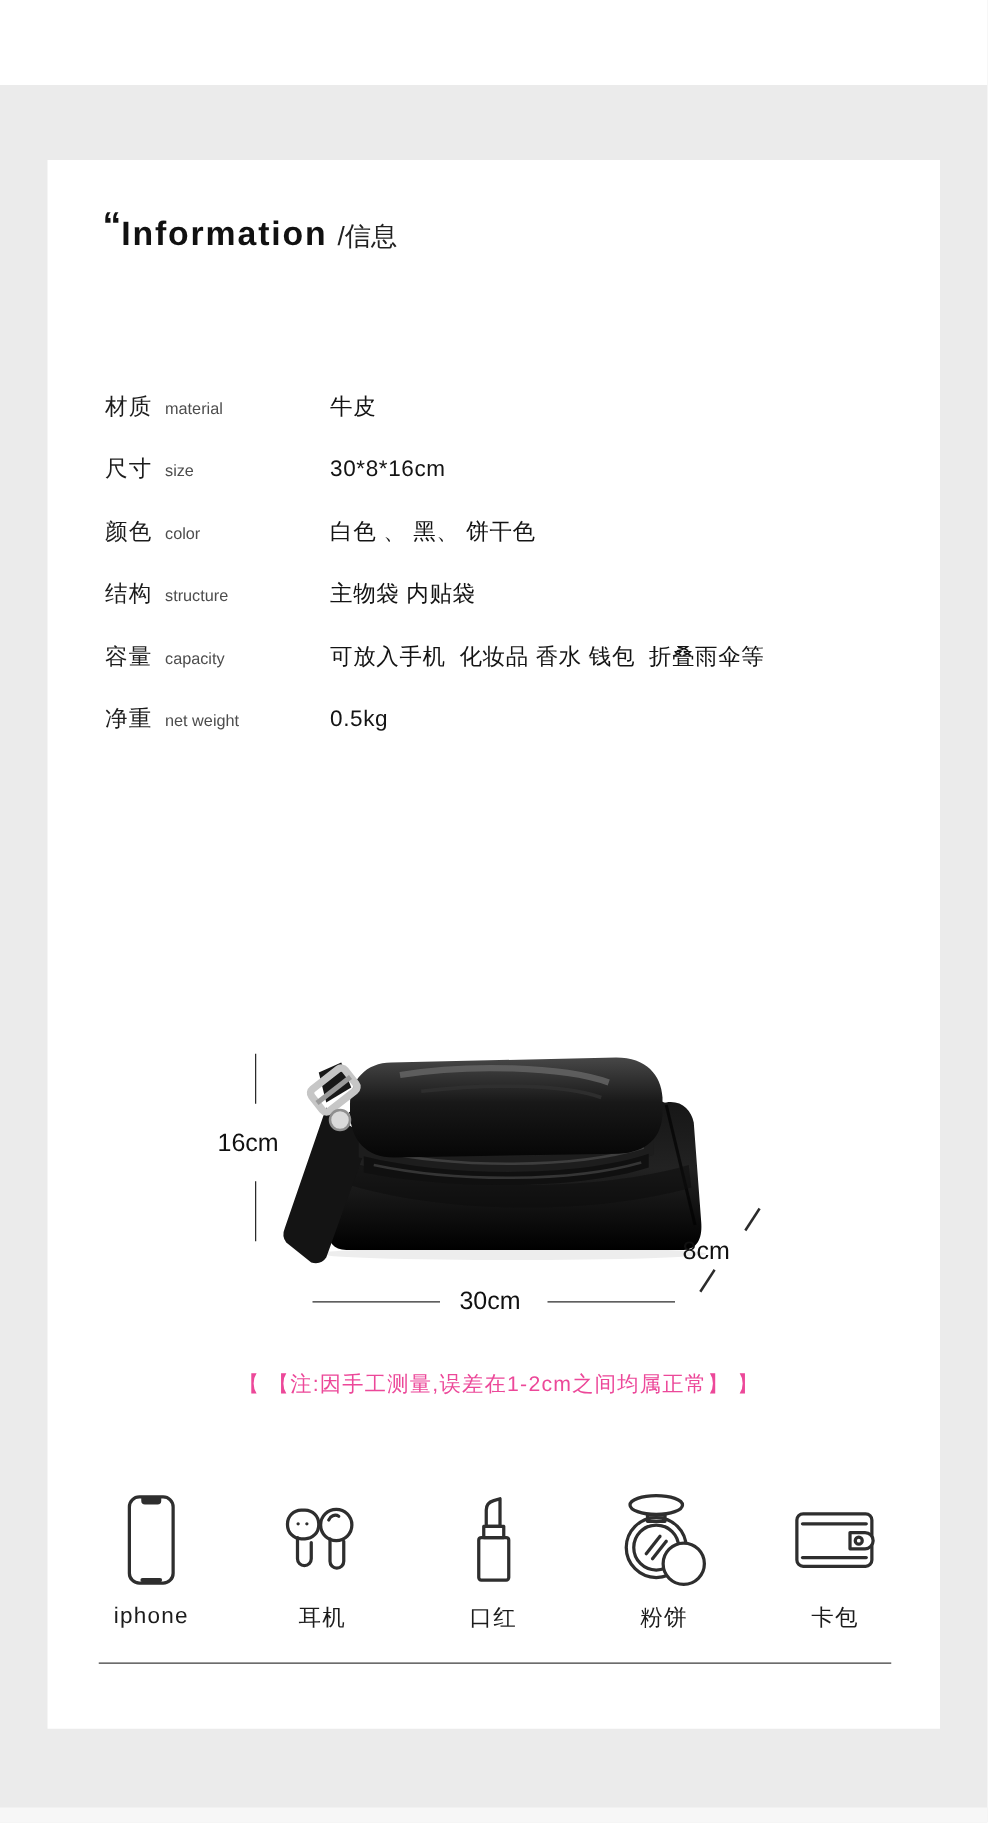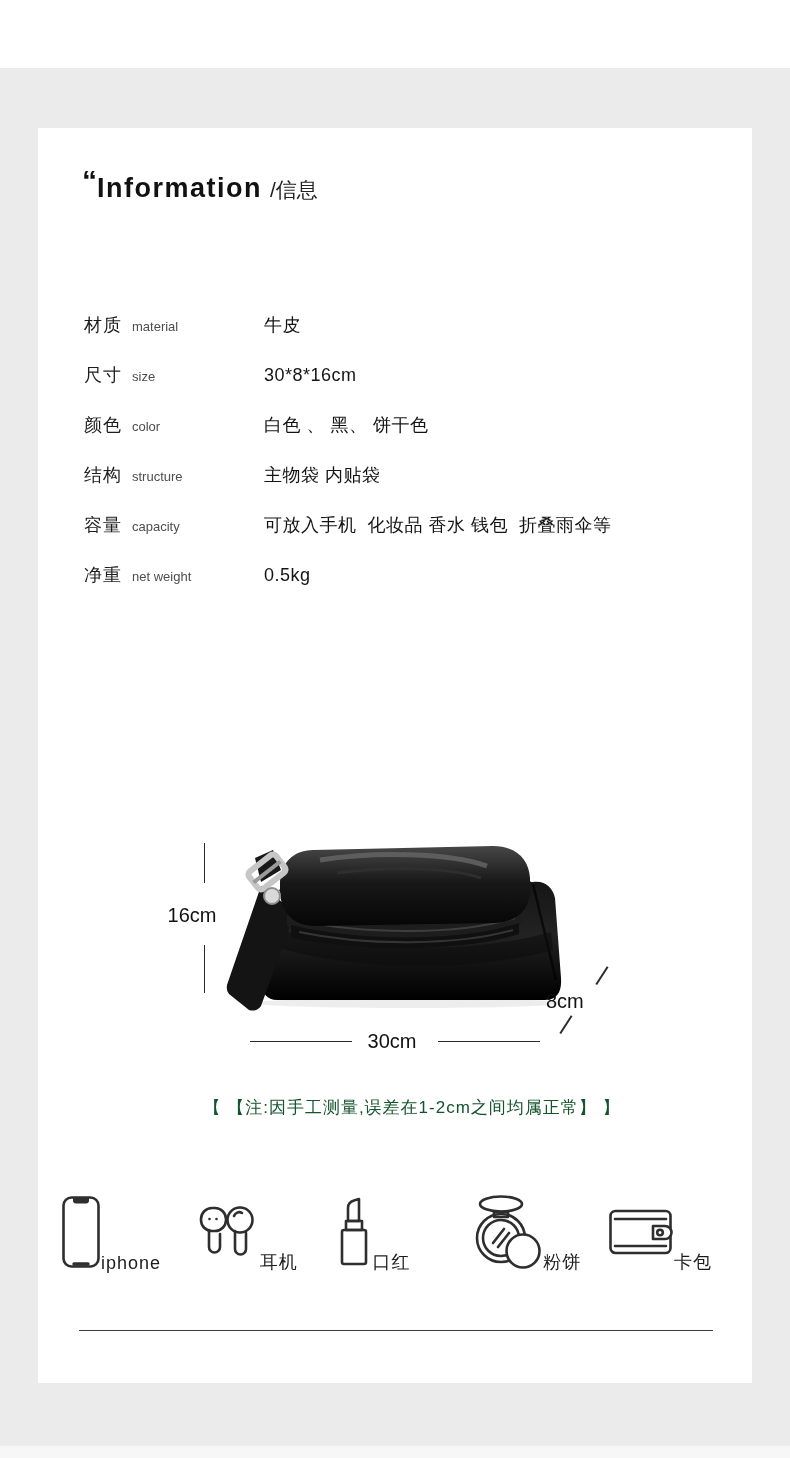--- a/index.html
+++ b/index.html
@@ -23,40 +23,40 @@
   .specs{position:absolute;left:46px;top:172px;width:640px;}
   .spec-row{height:50px;display:flex;align-items:center;}
   .spec-label{width:180px;display:flex;align-items:baseline;flex:none;}
   .zh-label{font-size:18px;color:#1c1c1c;letter-spacing:1px;}
   .en-label{font-size:13px;color:#4d4d4d;margin-left:10px;}
   .spec-value{font-size:18px;color:#141414;white-space:pre-wrap;letter-spacing:0.5px;}
 
   
   .bag-svg{position:absolute;left:177px;top:700px;}
   .dim{position:absolute;font-size:20px;color:#111;}
-  .dim-h{left:114px;top:776px;width:80px;text-align:center;}
+  .dim-h{left:136px;top:776px;width:80px;text-align:left;}
   .dim-w{left:314px;top:902px;width:80px;text-align:center;}
   .dim-d{left:508px;top:862px;width:80px;text-align:left;}
   .vline{position:absolute;width:1px;background:#2b2b2b;}
   .vline-top{left:166px;top:715px;height:40px;}
   .vline-bot{left:166px;top:817px;height:48px;}
   .hline{position:absolute;height:1px;background:#2b2b2b;}
   .hline-left{left:212px;top:913px;width:102px;}
   .hline-right{left:400px;top:913px;width:102px;}
   .slash{position:absolute;width:1.5px;height:21px;background:#2b2b2b;transform:rotate(33deg);}
   .slash-top{left:563px;top:837px;}
   .slash-bot{left:527px;top:886px;}
 
   
-  .note{position:absolute;left:17px;top:968px;width:714px;text-align:center;
-        font-size:17px;color:#14532d;letter-spacing:1px;}
+  .note{position:absolute;left:4px;top:968px;width:714px;text-align:center;
+        font-size:17px;color:#ec4899;letter-spacing:1px;}
 
   
   .tools{position:absolute;left:23px;top:1062px;width:667px;display:flex;justify-content:space-between;}
-  .tool-item{width:120px;display:flex;flex-direction:row;align-items:flex-end;}
+  .tool-item{width:120px;display:flex;flex-direction:column;align-items:center;}
   .tool-icon-box{height:84px;display:flex;align-items:center;justify-content:center;}
   .tool-label{font-size:18px;color:#1c1c1c;margin-top:8px;letter-spacing:1px;}
   .tool-icon{stroke:#2e2e2e;fill:none;stroke-width:2.6;stroke-linecap:round;stroke-linejoin:round;}
 
   .divider{position:absolute;left:41px;top:1202px;width:634px;height:1px;background:#3d3d3d;}
 </style>
 </head>
 <body>
 
 <div class="top-strip"></div>

